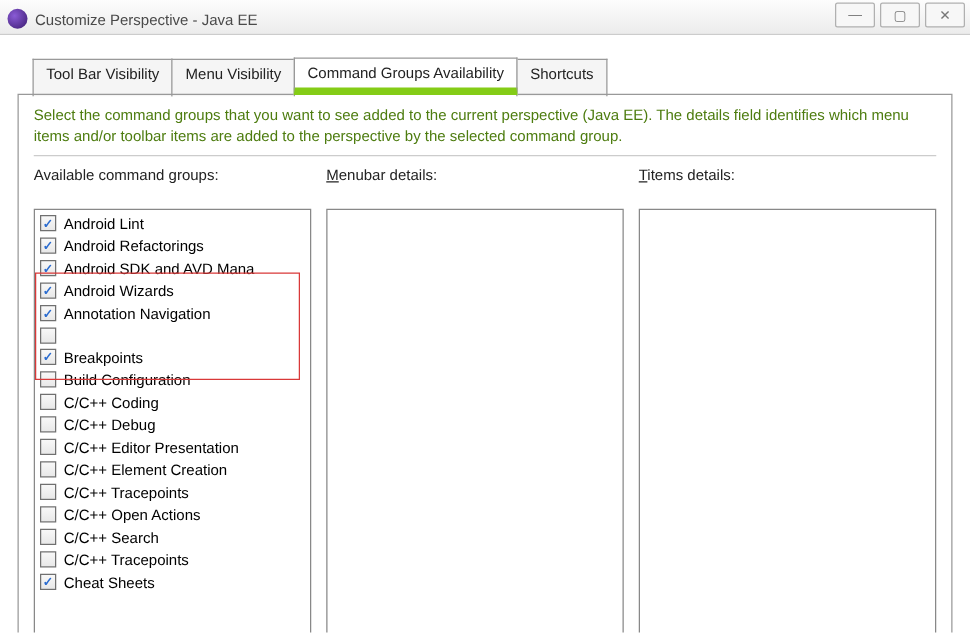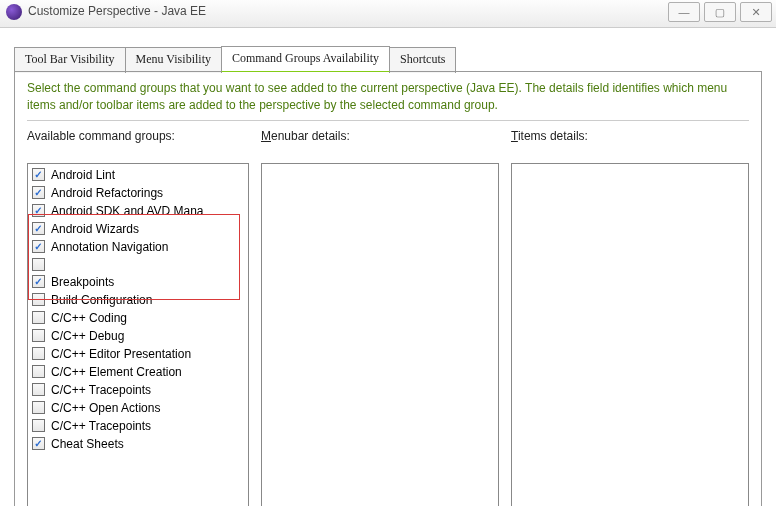--- a/index.html
+++ b/index.html
@@ -10,21 +10,21 @@
     background: #fff;
     overflow: hidden;
     width: 776px;
     height: 506px;
   }
   .titlebar {
     height: 28px;
     background: linear-gradient(#fdfdfd, #ececec);
     border-bottom: 1px solid #ccc;
     display: flex;
-    align-items: flex-start;
+    align-items: flex-end;
     padding: 4px 6px;
   }
   .app-icon {
     width: 16px; height: 16px;
     border-radius: 50%;
     background: radial-gradient(circle at 35% 35%, #8a5bd6, #3a1a6e);
     margin-right: 6px;
     flex-shrink: 0;
   }
   .title-text {
@@ -50,42 +50,41 @@
     justify-content: center;
     font-size: 11px;
     color: #777;
     cursor: pointer;
   }
   .content {
     padding: 0 2px;
   }
   .tabs {
     display: flex;
-    margin: 18px 12px 0 12px;
-    position: relative;
-    font-family: Liberation Serif, serif;
+    margin: 18px 12px 0 24px;
+    position: relative;
   }
   .tab {
     padding: 4px 10px 5px 10px;
     border: 1px solid #999;
     border-bottom: none;
     background: #fff;
     margin-right: -1px;
     cursor: pointer;
     position: relative;
     color: #222;
   }
   .tab.inactive {
     background: #f5f5f5;
     top: 1px;
   }
   .tab.active {
     background: #fff;
     z-index: 2;
-    border-bottom: 1px solid #84cc16;
+    border-bottom: 6px solid #84cc16;
   }
   .panel {
     border: 1px solid #999;
     margin: 0 12px 12px 12px;
     padding: 8px 12px 12px 12px;
     position: relative;
     top: -1px;
     height: 446px;
   }
   .desc {
@@ -253,20 +252,24 @@
               <div class="list-item">
                 <div class="chk"></div>
                 <span>C/C++ Tracepoints</span>
               </div>
               <div class="list-item">
                 <div class="chk"></div>
                 <span>C/C++ Open Actions</span>
               </div>
               <div class="list-item">
                 <div class="chk"></div>
+                <span>C/C++ Search</span>
+              </div>
+              <div class="list-item">
+                <div class="chk"></div>
                 <span>C/C++ Tracepoints</span>
               </div>
               <div class="list-item">
                 <div class="chk">✓</div>
                 <span>Cheat Sheets</span>
               </div>
             </div>
         </div>
       </div>
 

